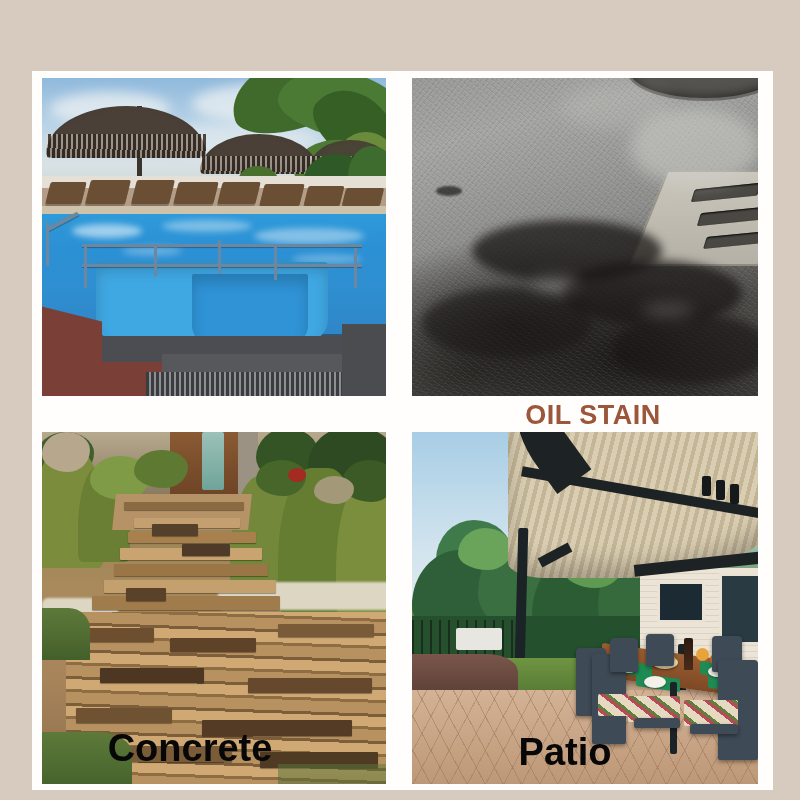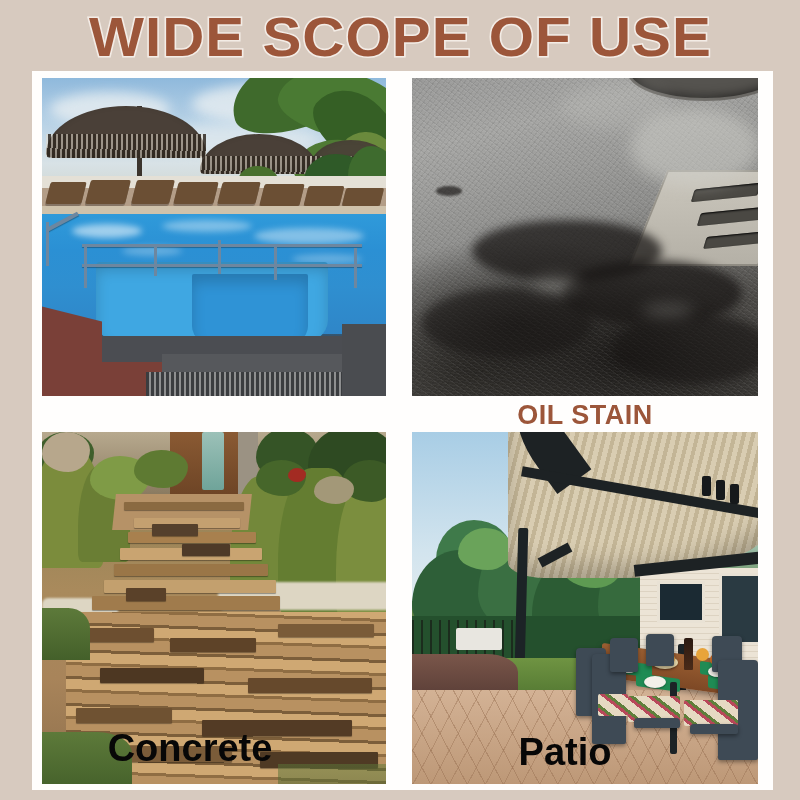--- a/index.html
+++ b/index.html
@@ -40,21 +40,21 @@
   .cell-br{left:380px;top:361px;width:346px;height:352px;}
 
   .photo{position:absolute;inset:0;overflow:hidden;}
 
   
   .caption-row{
     position:absolute;top:330px;height:28px;
     display:flex;align-items:center;justify-content:center;
   }
   .cap-left{left:10px;width:344px;}
-  .cap-right{left:380px;width:346px;}
+  .cap-right{left:388px;width:346px;}
   .caption{
     font-size:27px;font-weight:bold;color:#9c563a;
     letter-spacing:.5px;white-space:nowrap;
     font-family:"Liberation Sans",sans-serif;
   }
 
   
   .overlay-cap{
     position:absolute;bottom:14px;left:0;width:100%;
     text-align:center;pointer-events:none;
@@ -159,23 +159,20 @@
   .pt-light{position:absolute;background:#16191b;border-radius:2px;}
   .pt-bench{position:absolute;background:#e8e6e0;border-radius:2px;}
   .pt-fence{position:absolute;
     background:repeating-linear-gradient(90deg,rgba(25,35,25,.8) 0 2px,transparent 2px 9px);}
 </style>
 </head>
 <body style="background: rgb(215, 202, 191);">
 
 <div class="poster">
 
-  <div class="title-bar">
-    <div class="title" style="color: rgb(156, 86, 58);">WIDE SCOPE OF USE</div>
-  </div>
 
   <div class="panel" style="background: rgb(255, 254, 253);">
 
     <div class="cell cell-tl">
       <div class="photo pool">
         <div class="p-sky"></div>
         <div class="p-cloud" style="left:8px;top:14px;width:120px;height:34px;"></div>
         <div class="p-cloud" style="left:150px;top:6px;width:150px;height:40px;"></div>
         <div class="p-cloud" style="left:96px;top:46px;width:180px;height:30px;opacity:.6;"></div>
 

